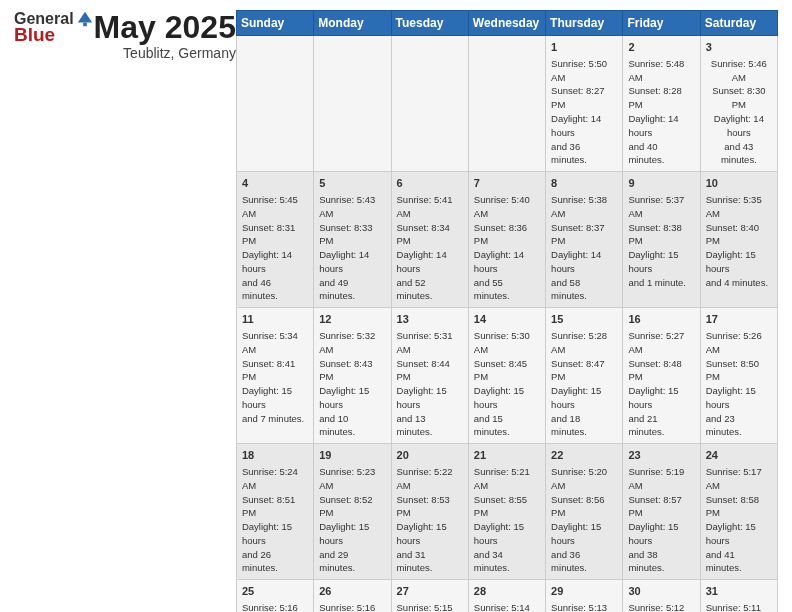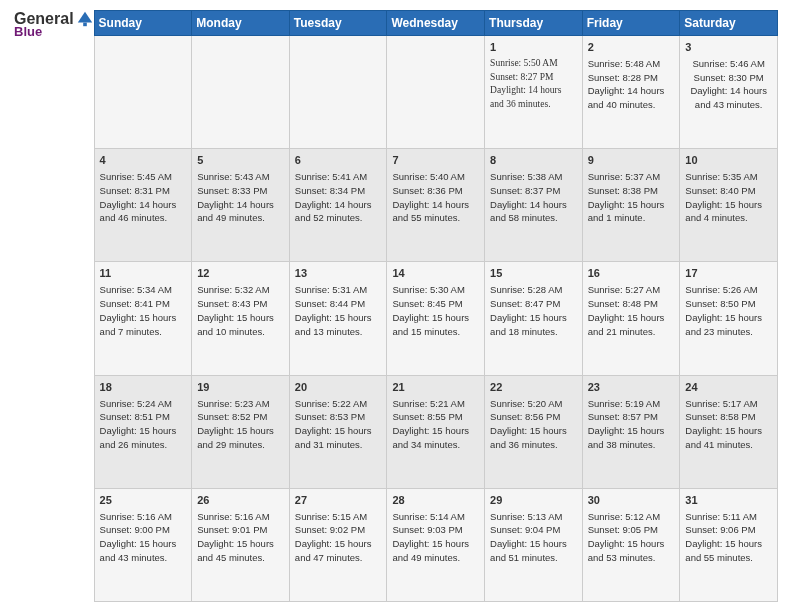--- a/index.html
+++ b/index.html
@@ -27,23 +27,23 @@
       display: flex;
       align-items: center;
       gap: 2px;
     }
     .logo-text-general {
       font-size: 16px;
       font-weight: bold;
       color: #333;
     }
     .logo-text-blue {
-      font-size: 13px;
-      font-weight: bold;
-      color: #701a75;
+      font-size: 19px;
+      font-weight: bold;
+      color: #b91c1c;
     }
     .logo-icon {
       width: 18px;
       height: 18px;
       margin-left: 2px;
     }
     .title-block {
       text-align: right;
     }
     .title-month {
@@ -132,20 +132,24 @@
       <div style="display:flex;flex-direction:column;align-items:flex-start;">
         <div style="display:flex;align-items:center;">
           <span class="logo-text-general">General</span>
           <svg class="logo-icon" viewBox="0 0 20 20">
             <polygon points="10,2 18,14 2,14" fill="#2a6db5"></polygon>
             <rect x="8" y="14" width="4" height="4" fill="#2a6db5"></rect>
           </svg>
         </div>
         <span class="logo-text-blue" style="margin-top:-4px;">Blue</span>
       </div>
+    </div>
+    <div class="title-block">
+      <div class="title-month">May 2025</div>
+      <div class="title-location">Teublitz, Germany</div>
     </div>
   </div>
 
   <table class="calendar">
     <thead>
       <tr>
         <th>Sunday</th>
         <th>Monday</th>
         <th>Tuesday</th>
         <th>Wednesday</th>
@@ -155,21 +159,21 @@
       </tr>
     </thead>
     <tbody id="calendar-body">
     <tr>
           <td class="empty-cell"></td>
           <td class="empty-cell"></td>
           <td class="empty-cell"></td>
           <td class="empty-cell"></td>
           <td>
             <span class="day-number">1</span>
-            <div class="day-info" style="white-space: pre-line; font-family: Liberation Serif, serif;">Sunrise: 5:50 AM
+            <div class="day-info" style="white-space: pre-line;">Sunrise: 5:50 AM
 Sunset: 8:27 PM
 Daylight: 14 hours
 and 36 minutes.</div>
           </td>
           <td>
             <span class="day-number">2</span>
             <div class="day-info" style="white-space: pre-line;">Sunrise: 5:48 AM
 Sunset: 8:28 PM
 Daylight: 14 hours
 and 40 minutes.</div>

